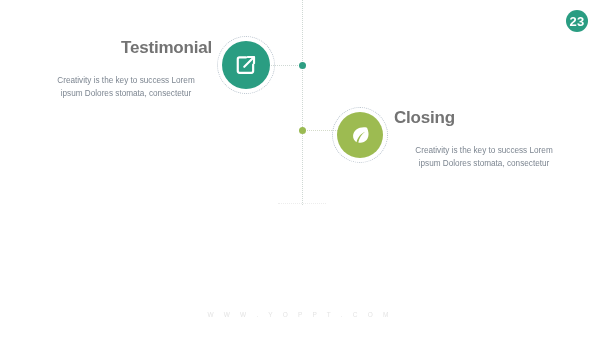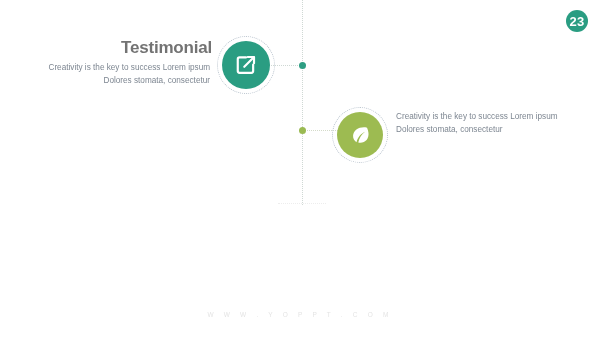--- a/index.html
+++ b/index.html
@@ -112,21 +112,22 @@
     font-weight: bold;
     color: #737373;
     letter-spacing: -0.2px;
     margin: 0 0 3px 0;
     line-height: 1.15;
   }
   .body-text {
     font-size: 8.2px;
     color: #7d8691;
     line-height: 1.62;
-    margin: 2px;
+    margin: 16px;
+    text-align: center;
   }
 
   
   .badge {
     position: absolute;
     left: 566px;
     top: 10px;
     width: 22px;
     height: 22px;
     border-radius: 50%;
@@ -186,20 +187,21 @@
     <div class="circle">
       <span>
         <svg width="26" height="26" viewBox="0 0 24 24">
           <path d="M18.5 5.2c-6.4-1.4-12.6 2-12.9 7.6-.14 2.6 1.25 4.8 3.2 5.9 1.1-4.6 4.1-8 7.9-9.6-3.1 2.2-5.4 5.6-6.3 9.9 5.9 1.2 10.1-3.3 9.4-9.1-.2-1.7-.6-3.3-1.3-4.7z" fill="#ffffff"></path>
         </svg>
       </span>
     </div>
   </div>
 
   <div class="block closing">
+    <div class="heading">Closing</div>
     <div class="body-text">Creativity is the key to success Lorem ipsum Dolores stomata, consectetur</div>
   </div>
 
   <div class="badge">23</div>
 
   <div class="footer">W W W . Y O P P T . C O M</div>
 
 </div>
 
 </body></html>

